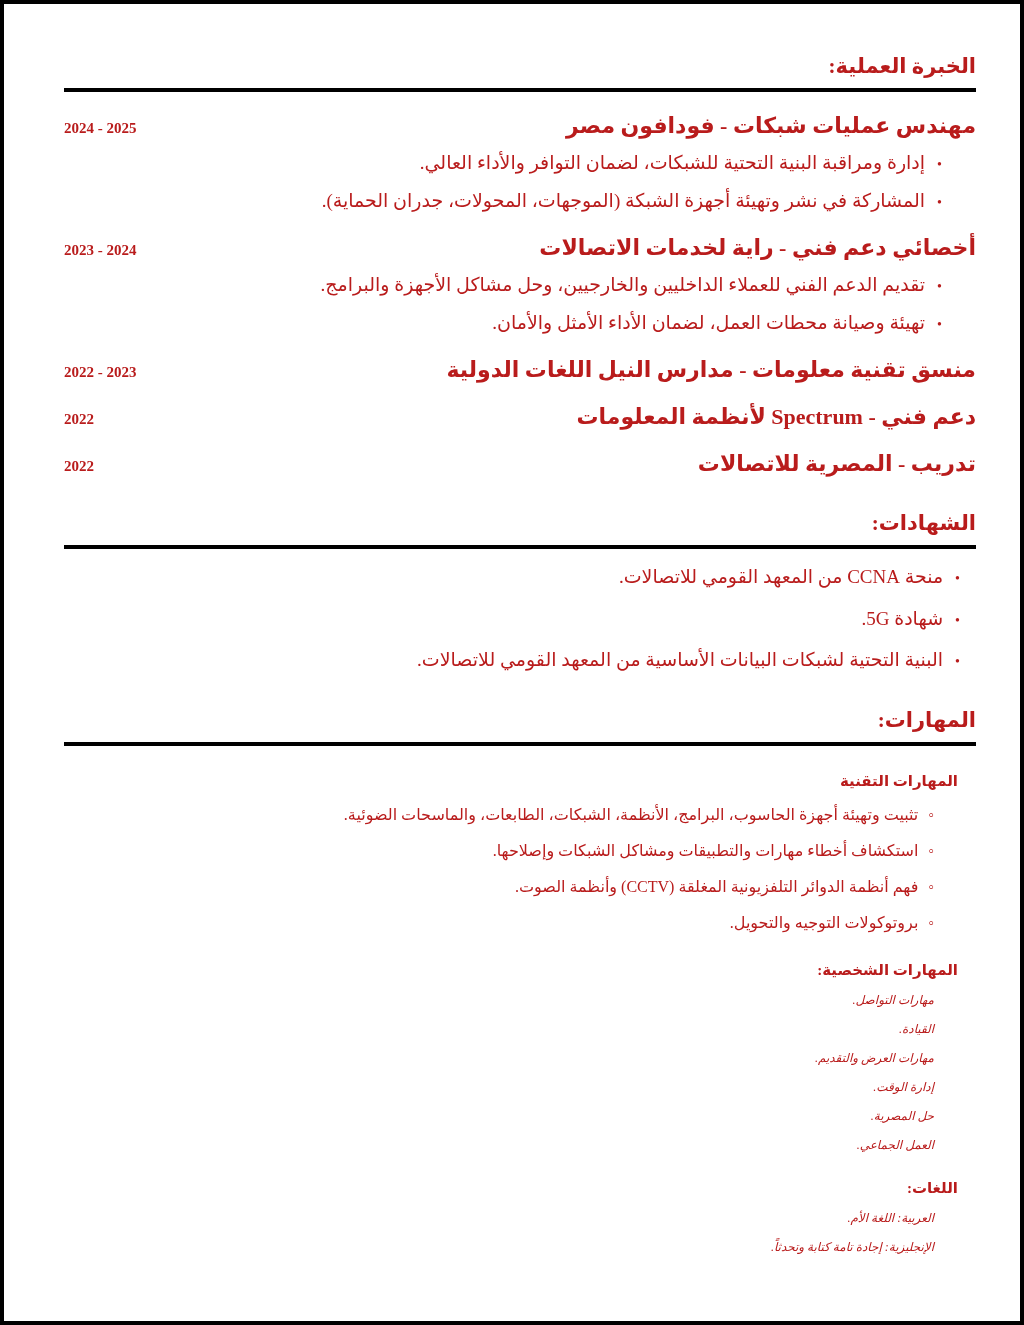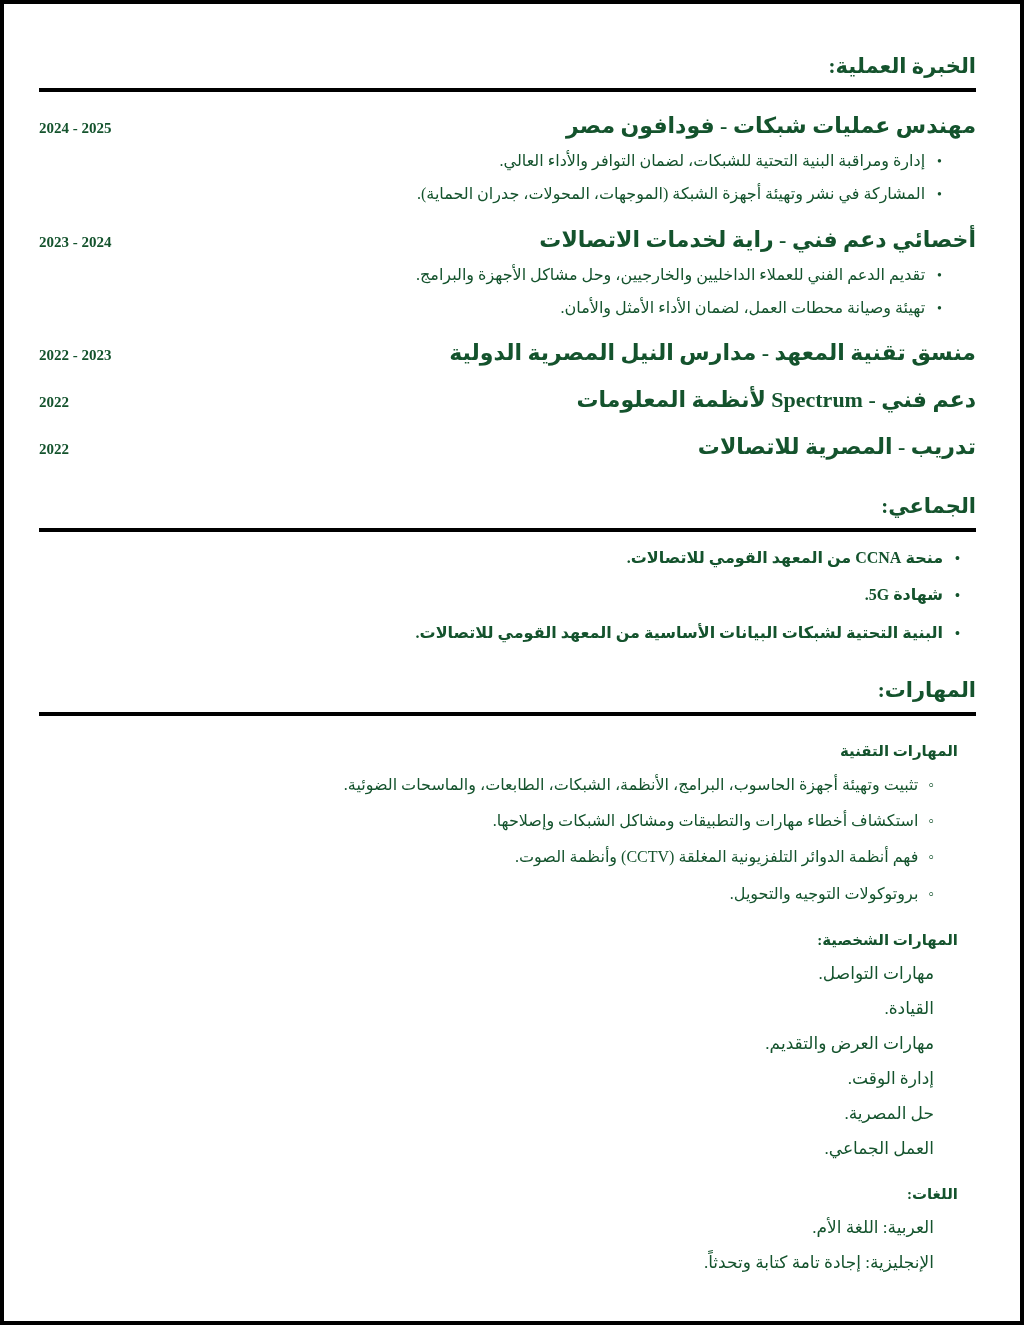--- a/index.html
+++ b/index.html
@@ -6,23 +6,23 @@
     margin: 0;
     padding: 0;
     background: #ffffff;
   }
   .page {
     width: 1024px;
     height: 1325px;
     box-sizing: border-box;
     border: 4px solid #000000;
     background: #ffffff;
-    color: #14532d;
+    color: #b91c1c;
     direction: rtl;
-    padding: 50px 44px 40px 35px;
+    padding: 50px 44px 40px 60px;
     font-family: "Liberation Serif", "DejaVu Sans", serif;
     overflow: hidden;
   }
   .section { margin-top: 34px; }
   .section:first-child { margin-top: 0; }
   .section-heading {
     font-size: 21px;
     font-weight: 700;
     margin: 0;
   }
@@ -48,30 +48,30 @@
     direction: ltr;
     unicode-bidi: isolate;
     white-space: nowrap;
   }
   ul.bullets {
     list-style: none;
     margin: 4px 0 0 0;
     padding: 0 34px 0 0;
   }
   ul.bullets li {
-    font-size: 16px;
+    font-size: 19px;
     line-height: 1.45;
     margin-top: 10px;
   }
   ul.bullets li::before {
     content: "•";
     padding-left: 12px;
     font-size: 14px;
   }
-  ul.cert-bullets { padding-right: 16px; margin-top: 12px; font-weight: bold; }
+  ul.cert-bullets { padding-right: 16px; margin-top: 12px; }
   ul.cert-bullets li { margin-top: 14px; }
   .sub-heading {
     font-size: 15px;
     font-weight: 700;
     margin: 26px 18px 0 0;
   }
   ul.circles {
     list-style: none;
     margin: 6px 0 0 0;
     padding: 0 42px 0 0;
@@ -83,22 +83,23 @@
   }
   ul.circles li::before {
     content: "◦";
     padding-left: 10px;
   }
   .plain-lines {
     padding-right: 42px;
     margin-top: 9px;
   }
   .plain-lines .line {
-    font-size: 17px;
+    font-size: 12px;
     margin-top: 14px;
+    font-style: italic;
   }
 </style>
 </head>
 <body>
 
 <div class="page">
 
   <section class="section">
     <h2 class="section-heading">الخبرة العملية:</h2>
     <div class="rule"></div>
@@ -120,42 +121,42 @@
         <span class="entry-date">2023 - 2024</span>
       </div>
       <ul class="bullets">
         <li>تقديم الدعم الفني للعملاء الداخليين والخارجيين، وحل مشاكل الأجهزة والبرامج.</li>
         <li>تهيئة وصيانة محطات العمل، لضمان الأداء الأمثل والأمان.</li>
       </ul>
     </div>
 
     <div class="entry">
       <div class="entry-head">
-        <h3 class="entry-title">منسق تقنية المعهد - مدارس النيل المصرية الدولية</h3>
+        <h3 class="entry-title">منسق تقنية معلومات - مدارس النيل اللغات الدولية</h3>
         <span class="entry-date">2022 - 2023</span>
       </div>
     </div>
 
     <div class="entry">
       <div class="entry-head">
         <h3 class="entry-title">دعم فني - Spectrum لأنظمة المعلومات</h3>
         <span class="entry-date">2022</span>
       </div>
     </div>
 
     <div class="entry">
       <div class="entry-head">
         <h3 class="entry-title">تدريب - المصرية للاتصالات</h3>
         <span class="entry-date">2022</span>
       </div>
     </div>
   </section>
 
   <section class="section">
-    <h2 class="section-heading">الجماعي:</h2>
+    <h2 class="section-heading">الشهادات:</h2>
     <div class="rule"></div>
     <ul class="bullets cert-bullets">
       <li>منحة CCNA من المعهد القومي للاتصالات.</li>
       <li>شهادة 5G.</li>
       <li>البنية التحتية لشبكات البيانات الأساسية من المعهد القومي للاتصالات.</li>
     </ul>
   </section>
 
   <section class="section">
     <h2 class="section-heading">المهارات:</h2>

